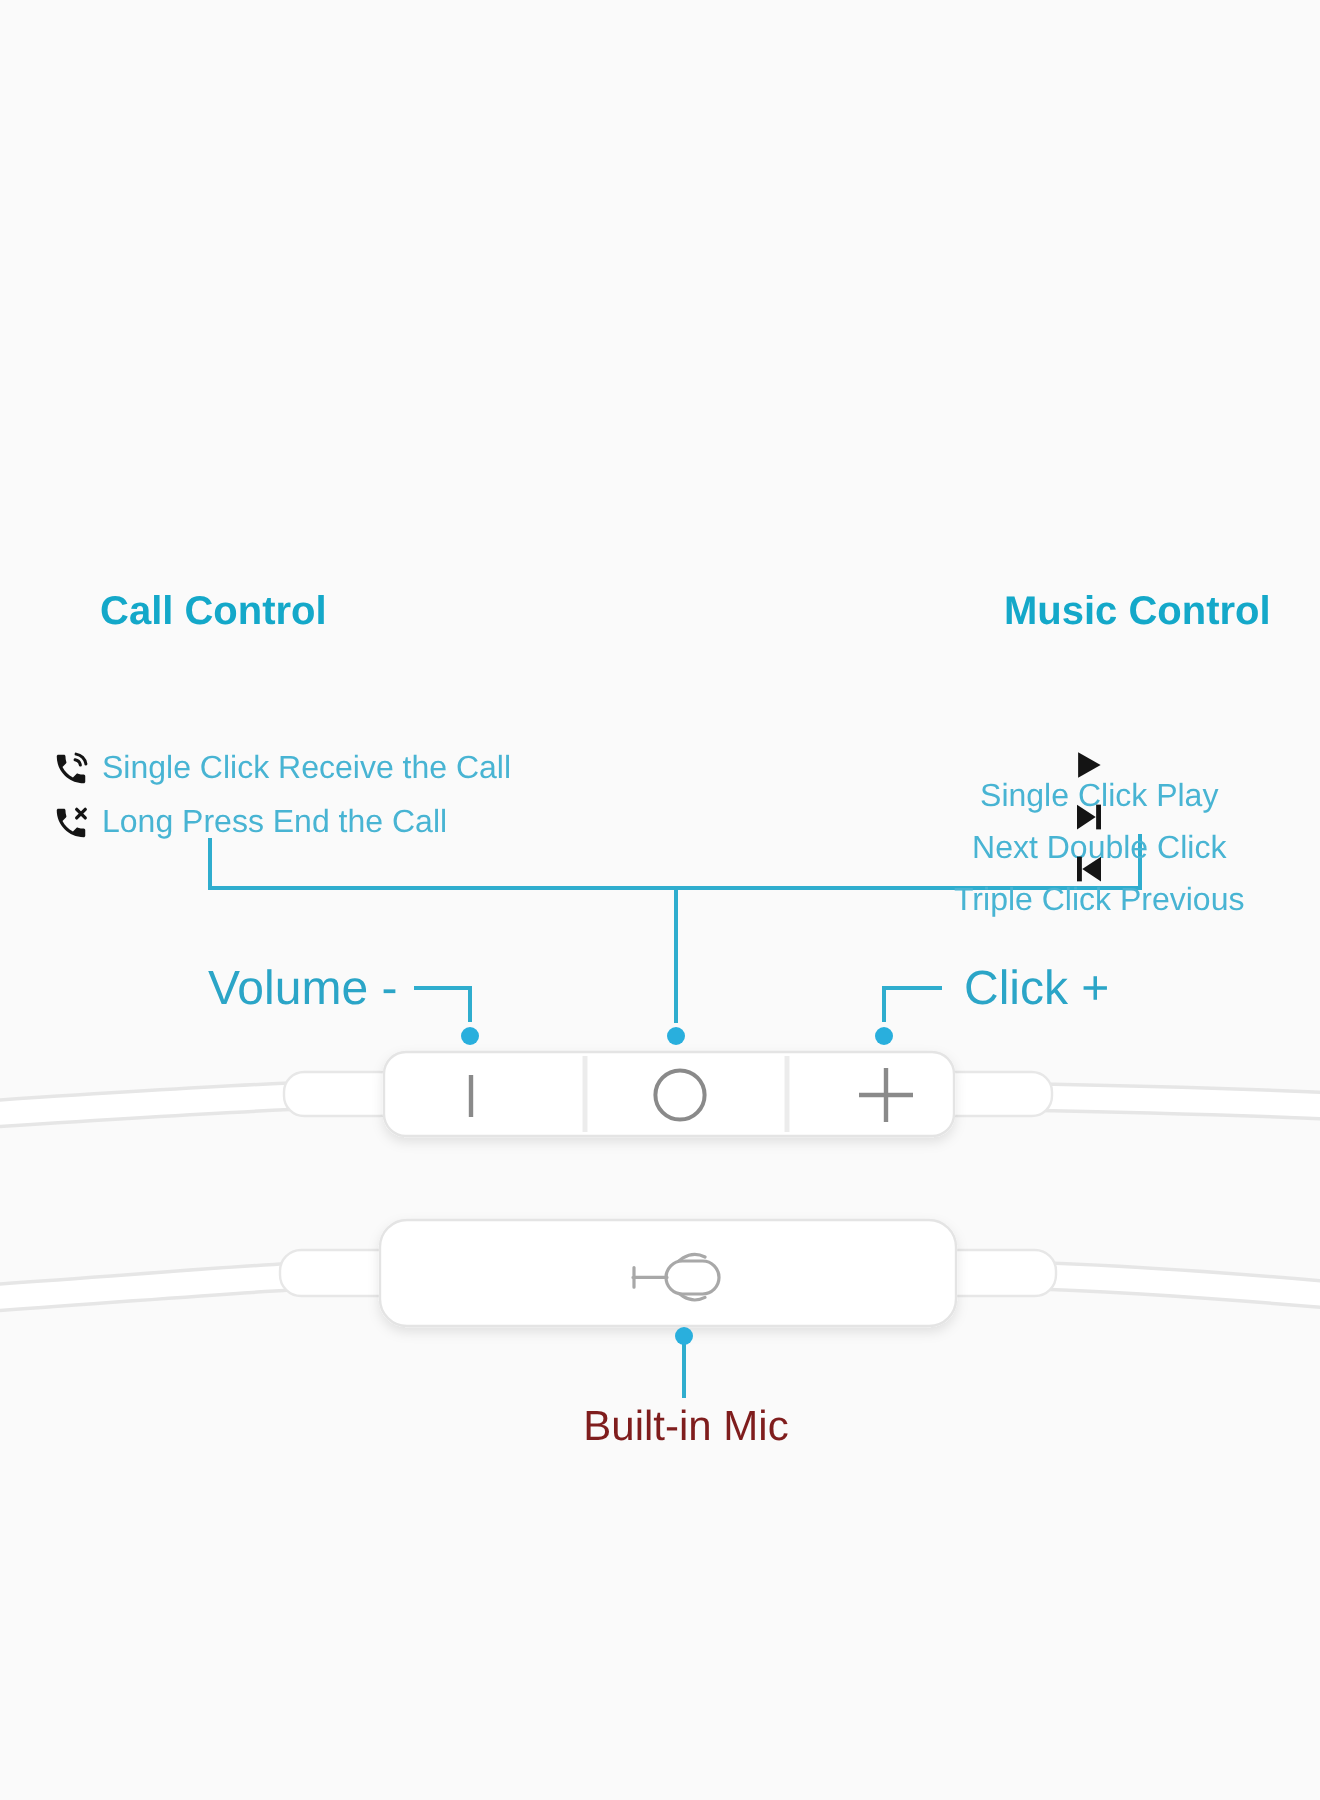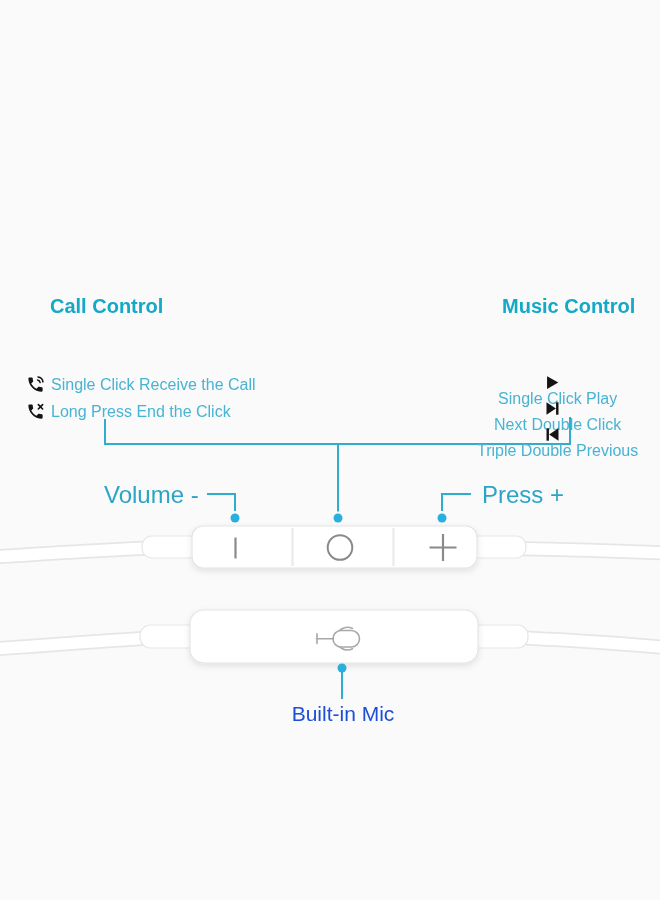--- a/index.html
+++ b/index.html
@@ -10,21 +10,21 @@
   .feature-list{display:flex;flex-direction:column;margin-top:48px;}
   .feature-row{display:flex;align-items:center;white-space:nowrap;}
   .feature-row .label{font-size:16px;color:#48b4d3;}
   .call-list{left:26px;top:327px;}
   .call-list .feature-row{height:19px;margin-bottom:8px;}
   .call-list .icon{width:19px;height:19px;margin-right:6px;flex:0 0 auto;}
   .music-list{left:477px;top:327px;}
   .music-list .feature-row{height:19px;margin-bottom:7px;flex-direction:column;}
   .music-list .icon{width:15px;height:15px;margin-right:10px;flex:0 0 auto;}
   .volume-label{font-size:24px;color:#2ba5c7;white-space:nowrap;}
-  .mic-label{font-size:21px;color:#1d4ed8;text-align:center;width:162px;}
+  .mic-label{font-size:21px;color:#7f1d1d;text-align:center;width:162px;}
   svg{display:block;}
 </style>
 </head>
 <body>
 
 <div class="canvas">
 
   <svg class="abs" style="left:0;top:0;" width="660" height="900" viewBox="0 0 660 900">
     <defs>
       <filter id="podShadow" x="-20%" y="-40%" width="140%" height="200%">
@@ -103,21 +103,21 @@
         <path fill="none" stroke="#141414" stroke-width="1.9" stroke-linecap="round" d="M14.6 6.2a4 4 0 0 1 3.3 3.3"></path>
         <path fill="none" stroke="#141414" stroke-width="1.9" stroke-linecap="round" d="M15.2 2.6a7.2 7.2 0 0 1 6.2 6.2"></path>
       </svg>
       <span class="label">Single Click Receive the Call</span>
     </div>
     <div class="feature-row">
       <svg class="icon" viewBox="0 0 24 24">
         <path fill="#141414" d="M6.62 10.79c1.44 2.83 3.76 5.14 6.59 6.59l2.2-2.2c.27-.27.67-.36 1.02-.24 1.12.37 2.33.57 3.57.57.55 0 1 .45 1 1V20c0 .55-.45 1-1 1-9.39 0-17-7.61-17-17 0-.55.45-1 1-1h3.5c.55 0 1 .45 1 1 0 1.25.2 2.45.57 3.57.11.35.03.74-.25 1.02l-2.2 2.2z"></path>
         <path fill="none" stroke="#141414" stroke-width="2.1" stroke-linecap="round" d="M15.6 3.4 L21 8.8 M21 3.4 L15.6 8.8"></path>
       </svg>
-      <span class="label">Long Press End the Click</span>
+      <span class="label">Long Press End the Call</span>
     </div>
   </div>
 
   <div class="abs section-title" style="left:502px;top:295px;">Music Control</div>
 
   <div class="abs feature-list music-list">
     <div class="feature-row">
       <svg class="icon" viewBox="0 0 16 16">
         <path fill="#141414" d="M2.2 1.2 L14.2 8 2.2 14.8 Z"></path>
       </svg>
@@ -128,23 +128,23 @@
         <path fill="#141414" d="M1.6 1.4 L11.6 8 1.6 14.6 Z"></path>
         <rect fill="#141414" x="11.8" y="1.4" width="2.6" height="13.2"></rect>
       </svg>
       <span class="label">Next Double Click</span>
     </div>
     <div class="feature-row">
       <svg class="icon" viewBox="0 0 16 16">
         <rect fill="#141414" x="1.6" y="1.4" width="2.6" height="13.2"></rect>
         <path fill="#141414" d="M14.4 1.4 L4.4 8 14.4 14.6 Z"></path>
       </svg>
-      <span class="label">Triple Double Previous</span>
+      <span class="label">Triple Click Previous</span>
     </div>
   </div>
 
   <div class="abs volume-label" style="left:104px;top:481px;">Volume -</div>
 
-  <div class="abs volume-label" style="left:482px;top:481px;">Press +</div>
+  <div class="abs volume-label" style="left:482px;top:481px;">Click +</div>
 
   <div class="abs mic-label" style="left:262px;top:702px;">Built-in Mic</div>
 
 </div>
 
 </body></html>

